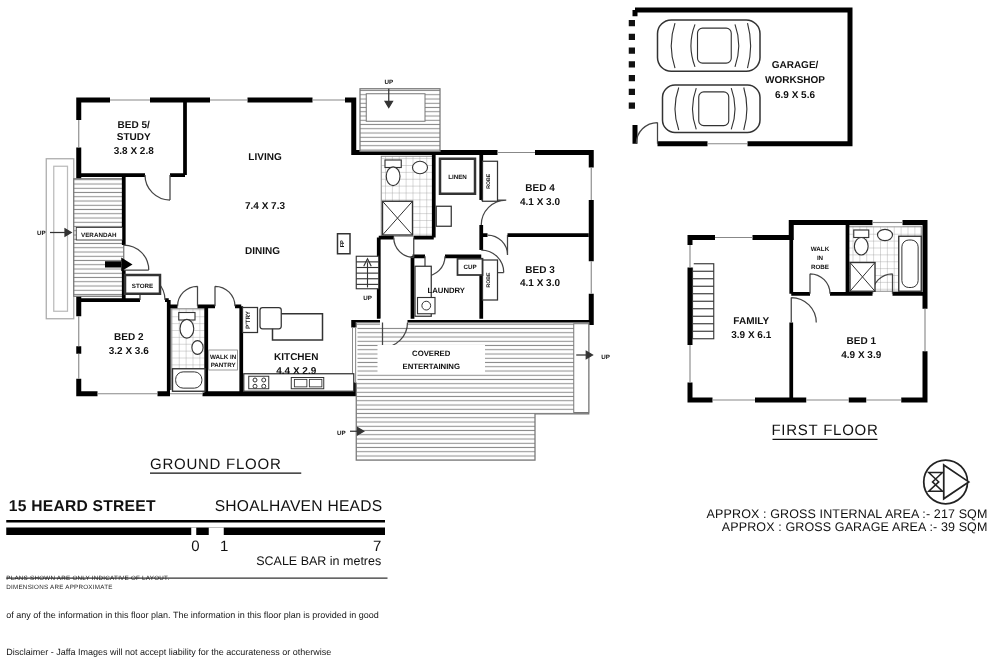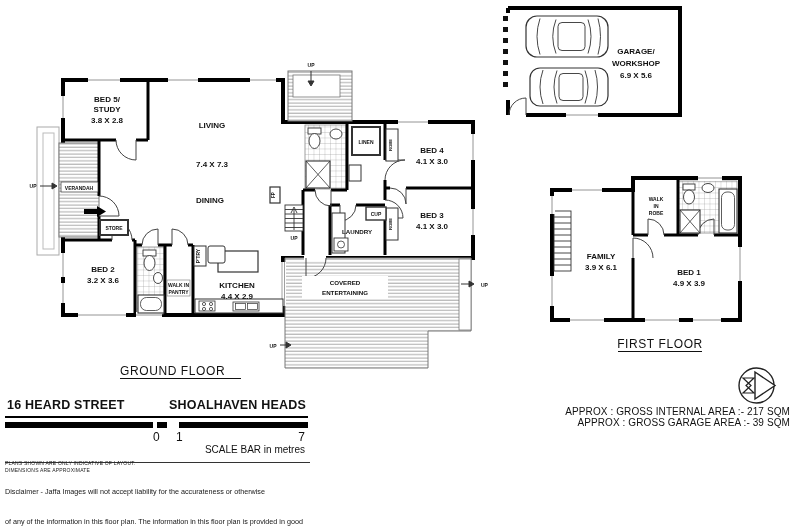--- a/index.html
+++ b/index.html
@@ -8,21 +8,21 @@
   svg text{fill:#111;font-family:"Liberation Sans",sans-serif;}
   .room-name{font-size:8px;font-weight:700;}
   .room-dim{font-size:8px;font-weight:700;}
   .tiny{font-size:5px;font-weight:700;}
   .small{font-size:6.2px;font-weight:700;}
   .floor-title{font-size:12px;font-weight:400;letter-spacing:0.6px;}
   
   .fl{position:absolute;left:5px;top:398px;width:303px;}
   .addr-row{position:relative;height:18px;border-bottom:2.5px solid #000;}
   .addr-row .a{position:absolute;left:2px;top:0;font-size:12.5px;font-weight:700;letter-spacing:.2px;}
-  .addr-row .b{position:absolute;right:2px;top:0;font-size:12.5px;font-weight:700;letter-spacing:.2px;}
+  .addr-row .b{position:absolute;right:2px;top:0;font-size:12.5px;font-weight:400;letter-spacing:.2px;}
   .scalebar{position:relative;margin-top:4px;height:6px;background:#000;}
   .scalebar .w1{position:absolute;top:0;bottom:0;left:148px;width:4px;background:#fff;}
   .scalebar .w2{position:absolute;top:0;bottom:0;left:162px;width:12px;background:#fff;}
   .nums{position:relative;height:22px;font-size:12px;font-weight:400;}
   .nums .n0{position:absolute;left:148px;top:2px;}
   .nums .n1{position:absolute;left:171px;top:2px;}
   .nums .n7{position:absolute;right:3px;top:2px;}
   .nums .cap{position:absolute;right:3px;top:16px;font-size:10px;}
   .plansnote{position:absolute;left:0;top:32px;font-size:5px;letter-spacing:.2px;line-height:6.5px;color:#222;}
   .divider{margin-top:12px;border-top:1.2px solid #333;width:305px;}
@@ -345,41 +345,41 @@
   <g>
     <circle cx="756.5" cy="385.5" r="17.5" fill="#fff" stroke="#222" stroke-width="1.4"></circle>
     <path d="M743,378 L754,378 L746,385.5 L754,393 L743,393 L751,385.5 Z" fill="#fff" stroke="#222" stroke-width="1.2"></path>
     <path d="M755,372 L775,385.5 L755,399 Z" fill="#fff" stroke="#222" stroke-width="1.4"></path>
   </g>
 </svg>
 
 
 <div class="fl">
   <div class="addr-row">
-    <span class="a">16 HEARD STREET</span>
+    <span class="a">15 HEARD STREET</span>
     <span class="b">SHOALHAVEN HEADS</span>
   </div>
   <div class="scalebar">
     <span class="w1"></span>
         <span class="w2"></span>
   </div>
   <div class="nums">
     <span class="n0">0</span>
     <span class="n1">1</span>
     <span class="n7">7</span>
     <span class="cap">SCALE BAR in metres</span>
     <div class="plansnote">
       <div>PLANS SHOWN ARE ONLY INDICATIVE OF LAYOUT.</div>
       <div>DIMENSIONS ARE APPROXIMATE</div>
     </div>
   </div>
   <div class="divider"></div>
   <div class="disclaimer">
+    <div>of any of the information in this floor plan. The information in this floor plan is provided in good</div>
     <div>Disclaimer - Jaffa Images will not accept liability for the accurateness or otherwise</div>
-    <div>of any of the information in this floor plan. The information in this floor plan is provided in good</div>
     
     
     
   </div>
 
 </div>
 
 
 <div class="fr">
   <div>APPROX : GROSS INTERNAL AREA :- 217 SQM</div>

